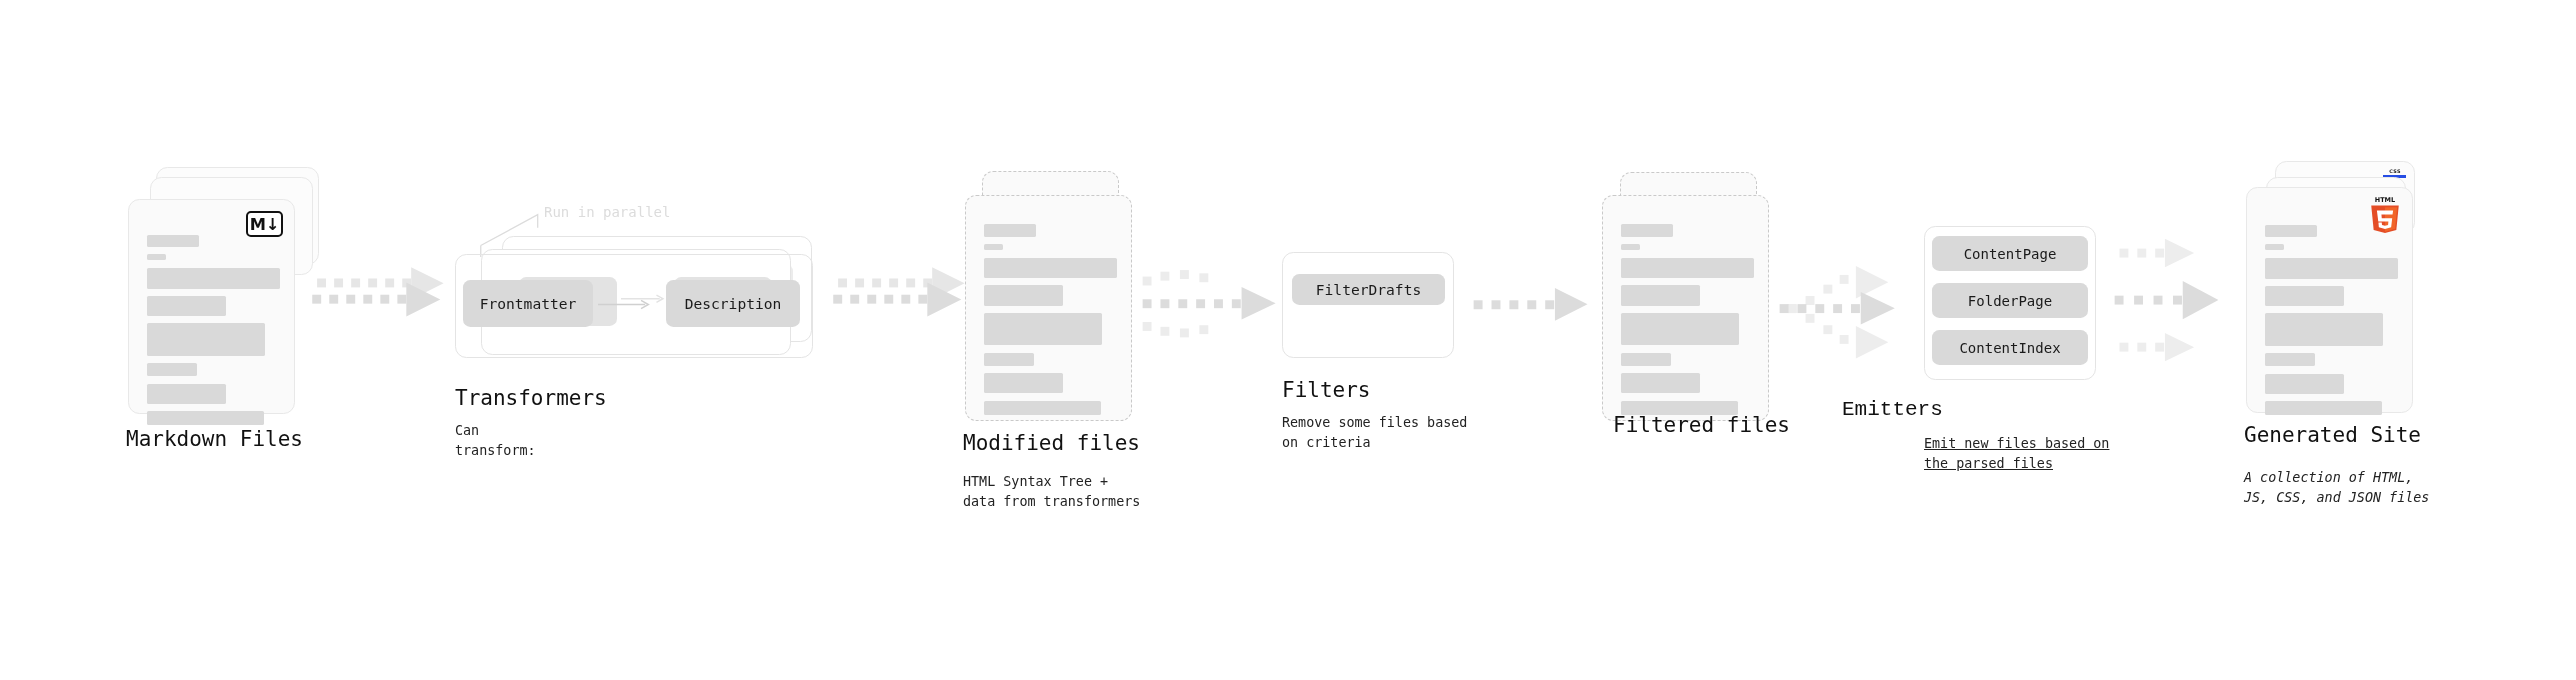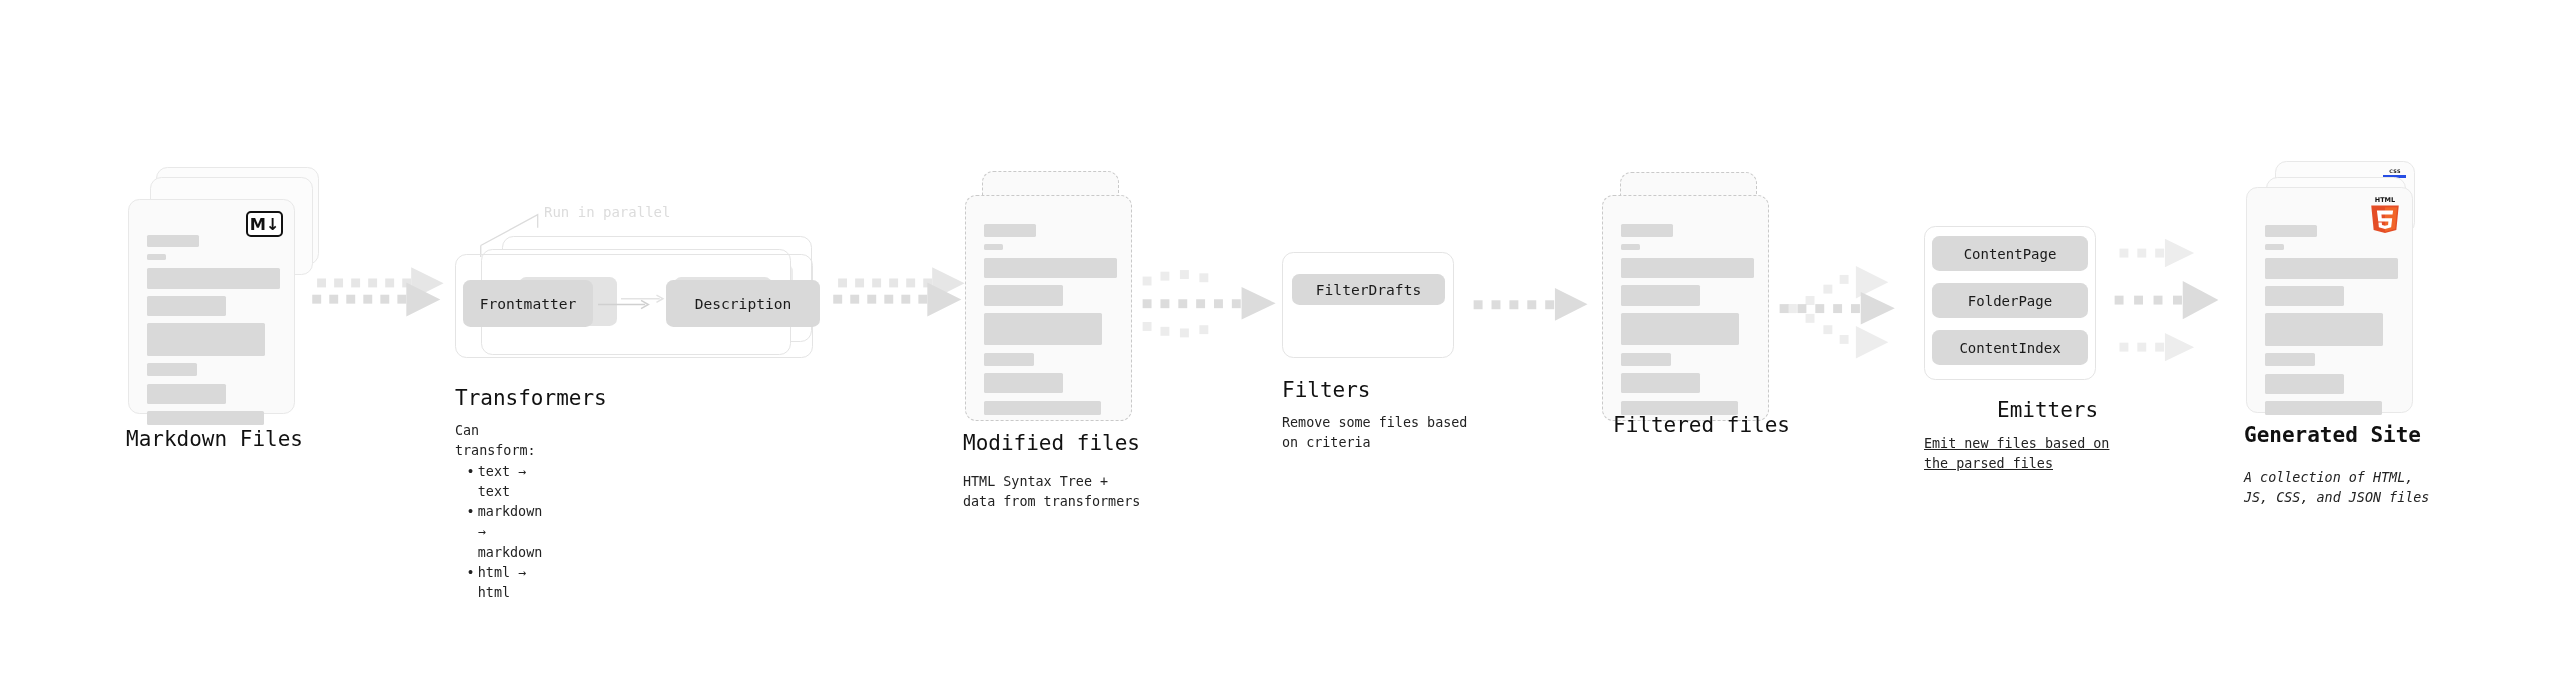--- a/index.html
+++ b/index.html
@@ -124,33 +124,28 @@
 
     <div class="gbox" style="left:455px;top:254px;width:358px;height:104px;background:transparent;">
     </div>
 
     <div class="pill" style="left:463px;top:280px;width:130px;height:47px;font-size:14.6px;">
       <span>Frontmatter</span>
     </div>
     <svg class="node" style="left:598px;top:298px;" width="65" height="13" viewBox="0 0 80 16">
       <path d="M0 8 L58 8 M53 3 L62 8 L53 13" fill="none" stroke="#d0d0d0" stroke-width="1.8"></path>
     </svg>
-    <div class="pill" style="left:666px;top:280px;width:154px;height:47px;font-size:14.6px;">
+    <div class="pill" style="left:666px;top:280px;width:134px;height:47px;font-size:14.6px;">
       <span>Description</span>
     </div>
 
     <div class="title" style="left:455px;top:386px;">Transformers</div>
 
     <div class="bullets" style="left:455px;top:421px;">
       <p class="hdr">Can transform:</p>
-      <ul>
-        <li>text → text</li>
-        <li>markdown → markdown</li>
-        <li>html → html</li>
-      </ul>
     </div>
   </div>
 
   <svg class="node" style="left:830px;top:272px;" width="150" height="73" viewBox="0 0 185 90">
     <g fill="#e6e6e6">
       <rect x="10" y="8" width="11" height="11"></rect>
         <rect x="31" y="8" width="11" height="11"></rect>
       <rect x="52" y="8" width="11" height="11"></rect>
         <rect x="73" y="8" width="11" height="11"></rect>
       <rect x="94" y="8" width="11" height="11"></rect>
@@ -278,21 +273,21 @@
     </div>
     <div class="pill" style="left:1932px;top:236px;width:156px;height:35px;font-size:14px;">
       <span>ContentPage</span>
     </div>
     <div class="pill" style="left:1932px;top:283px;width:156px;height:35px;font-size:14px;">
       <span>FolderPage</span>
     </div>
     <div class="pill" style="left:1932px;top:330px;width:156px;height:35px;font-size:14px;">
       <span>ContentIndex</span>
     </div>
-    <div class="title" style="left:1997px;top:398px;">Emitters</div>
+    <div class="title" style="left:1842px;top:398px;font-family:Liberation Mono, monospace;">Emitters</div>
     <div class="sub" style="left:1924px;top:434px;text-decoration:underline;">Emit new files based on
 the parsed files</div>
   </div>
 
   <svg class="node" style="left:2113px;top:234px;" width="146" height="146" viewBox="0 0 180 180">
     <g fill="#ededed">
       <rect x="8" y="18" width="11" height="11"></rect>
         <rect x="30" y="18" width="11" height="11"></rect>
       <rect x="52" y="18" width="11" height="11"></rect>
       <path d="M64 6 L100 23.5 L64 41 Z"></path>
@@ -339,19 +334,19 @@
         <div class="bar" style="width:18.7px;height:5.7px;margin-bottom:8.1px;"></div>
         <div class="bar" style="width:133px;height:20.3px;"></div>
         <div class="bar" style="width:79px;height:20.3px;"></div>
         <div class="bar" style="width:118px;height:32.5px;"></div>
         <div class="bar" style="width:50px;height:13px;"></div>
         <div class="bar" style="width:79px;height:20.3px;"></div>
         <div class="bar" style="width:117px;height:14px;"></div>
       </div>
     </div>
 
-    <div class="title" style="left:2244px;top:423px;font-weight:bold;">Generated Site</div>
+    <div class="title" style="left:2244px;top:423px;">Generated Site</div>
     <div class="sub" style="left:2244px;top:468px;font-style:italic;">A collection of HTML,
 JS, CSS, and JSON files</div>
   </div>
 
 </div>
 
 
 </body></html>

